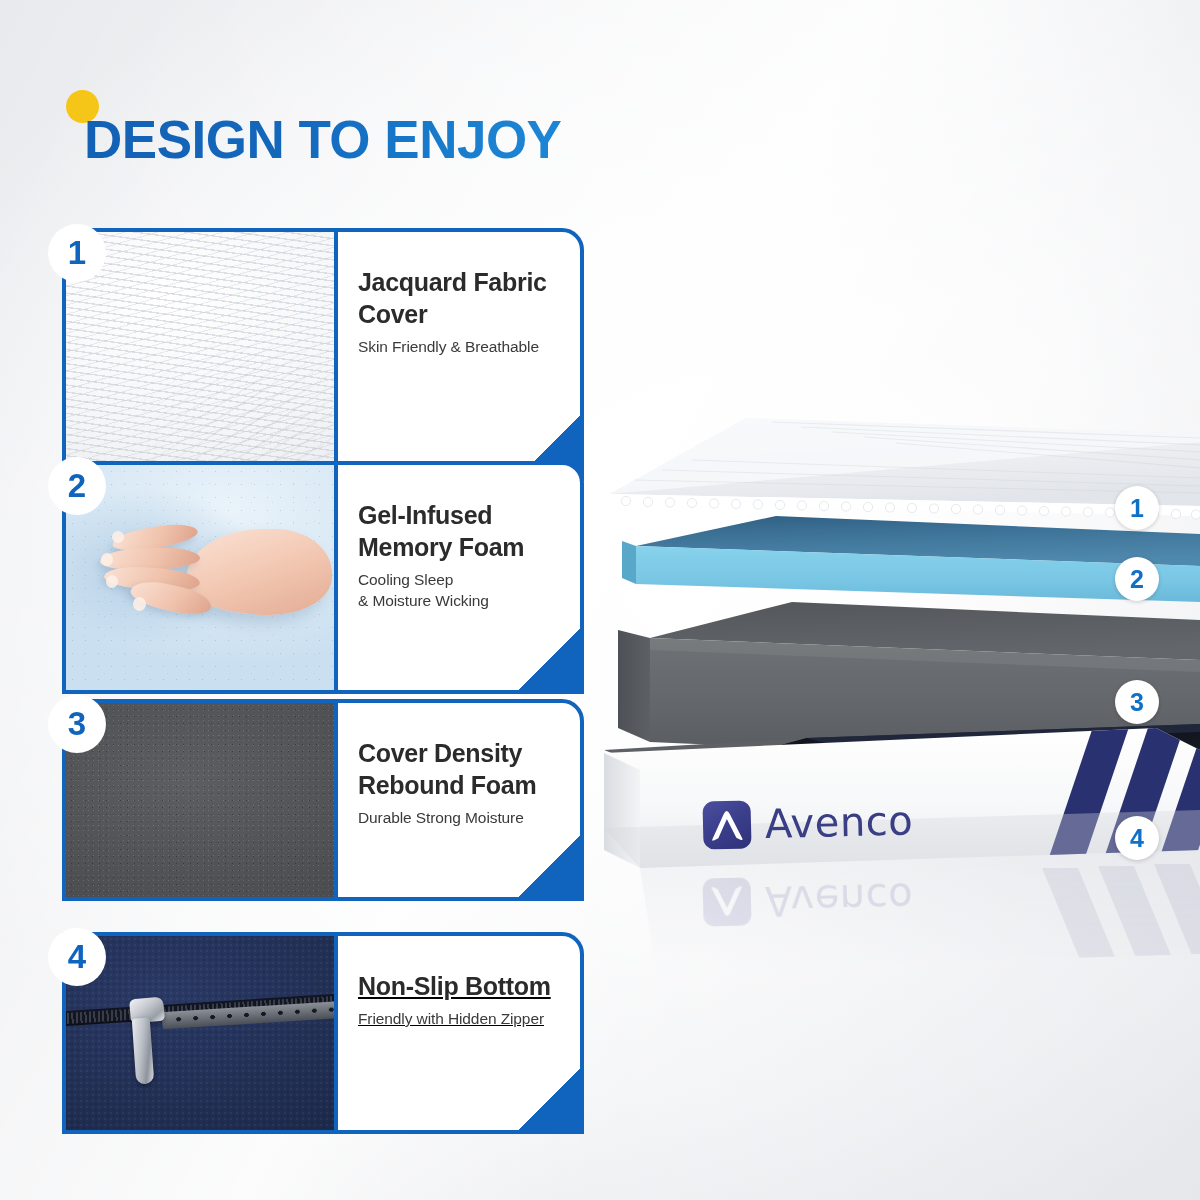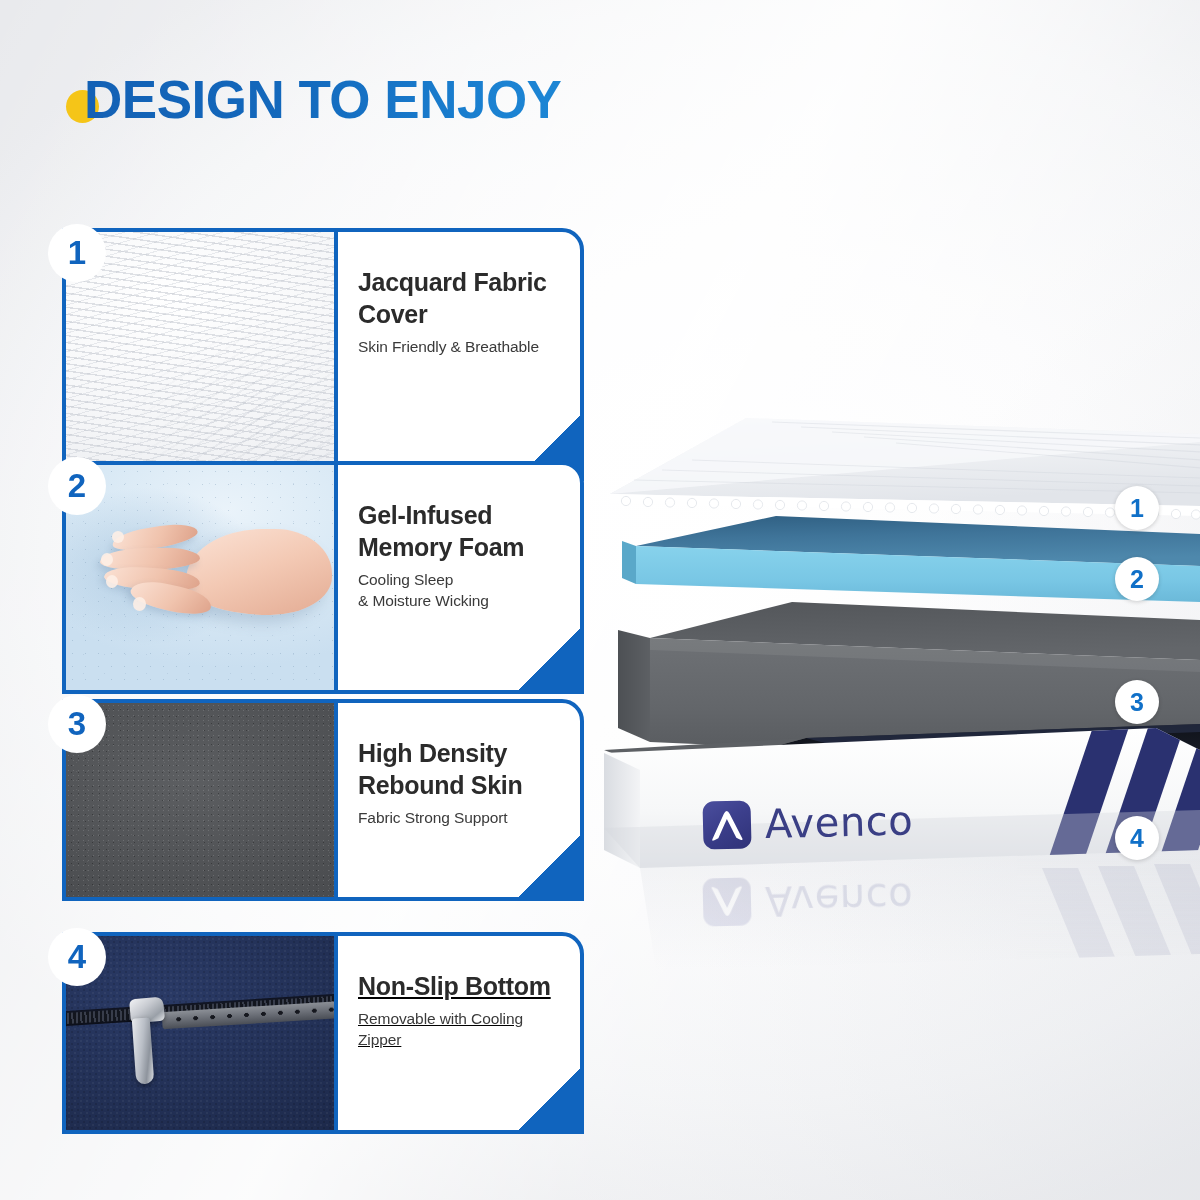--- a/index.html
+++ b/index.html
@@ -55,21 +55,21 @@
     font-weight: bold;
     letter-spacing: -0.5px;
     line-height: 1.28;
     white-space: nowrap;
     background: linear-gradient(92deg, #1360B4 0%, #1368BC 32%, #1B82D2 62%, #2090DC 100%);
     -webkit-background-clip: text;
     background-clip: text;
     color: transparent;
     -webkit-text-fill-color: transparent;
   }
-  #headline-line-1 { padding-left: 18px; }
+  #headline-line-1 { padding-left: 18px; margin-top: 40px; }
   #headline-line-2 { padding-left: 18px; }
 
   
   .card {
     position: absolute;
     left: 62px;
     width: 522px;
     border: 4px solid #1064BE;
     border-top-right-radius: 22px;
     background: #ffffff;
@@ -395,42 +395,42 @@
     </div>
   </div>
 
   <div class="badge" style="top:695px;">3</div>
   <div class="card" style="top:699px; height:202px;">
     <div class="card-photo">
       <div class="tex-grayfoam"></div>
       <div class="tex-grayfoam-grain"></div>
     </div>
     <div class="card-text">
-      <div class="card-title">High Density Rebound Skin</div>
-      <div class="card-sub">Fabric Strong Support</div>
+      <div class="card-title">Cover Density Rebound Foam</div>
+      <div class="card-sub">Durable Strong Moisture</div>
       <div class="corner-wedge"></div>
     </div>
   </div>
 
   <div class="badge" style="top:928px;">4</div>
   <div class="card" style="top:932px; height:202px;text-decoration:underline;">
     <div class="card-photo">
       <div class="tex-navy"></div>
       <div class="tex-navy-weave"></div>
       <div class="zip-track"></div>
       <div class="zip-teeth"></div>
       <div class="zip-tape">
         <div class="zip-holes"></div>
       </div>
       <div class="zip-pull-body"></div>
       <div class="zip-pull-tab"></div>
     </div>
     <div class="card-text">
       <div class="card-title">Non-Slip Bottom</div>
-      <div class="card-sub">Removable with Cooling Zipper</div>
+      <div class="card-sub">Friendly with Hidden Zipper</div>
       <div class="corner-wedge"></div>
     </div>
   </div>
 
   <div id="mattress">
     <svg width="604" height="620" viewBox="0 0 604 620" xmlns="http://www.w3.org/2000/svg">
       <defs>
         <linearGradient id="gTop" x1="0" y1="0" x2="0.4" y2="1">
           <stop offset="0%" stop-color="#fdfdfe"></stop>
           <stop offset="55%" stop-color="#eef0f3"></stop>

